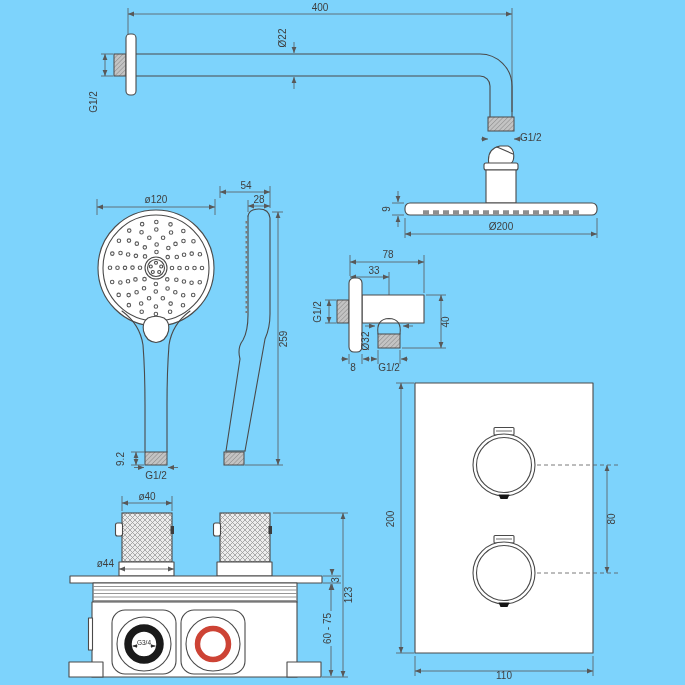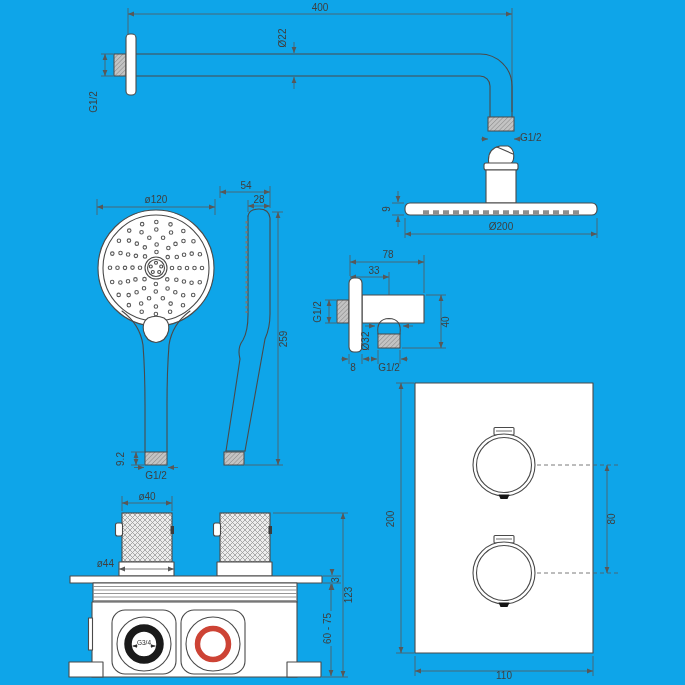--- a/index.html
+++ b/index.html
@@ -1,16 +1,16 @@
 <!DOCTYPE html>
 <html><head>
 <meta charset="utf-8">
 <style>
   html,body{margin:0;padding:0;background:#fff;}
-  .canvas{position:relative;width:685px;height:685px;background:#0ea5e9;overflow:hidden;
+  .canvas{position:relative;width:685px;height:685px;background:#7dd3fc;overflow:hidden;
           font-family:"Liberation Sans", sans-serif;}
   svg{position:absolute;left:0;top:0;}
   .p  {fill:none;stroke:#4a4a4a;stroke-width:1.1;stroke-linejoin:round;stroke-linecap:round;}
   .pf {fill:#ffffff;stroke:#4a4a4a;stroke-width:1.1;stroke-linejoin:round;}
   .d  {fill:none;stroke:#585858;stroke-width:0.8;}
   .dd {fill:none;stroke:#585858;stroke-width:0.8;stroke-dasharray:4 3;}
   .t  {font:10px "Liberation Sans",sans-serif;fill:#3f3f3f;}
   .ts {font:6.5px "Liberation Sans",sans-serif;fill:#2a2a2a;}
   .hatch{fill:url(#hatch);stroke:#4a4a4a;stroke-width:1;}
   .knurl{fill:url(#knurl);stroke:#4a4a4a;stroke-width:1.1;}

